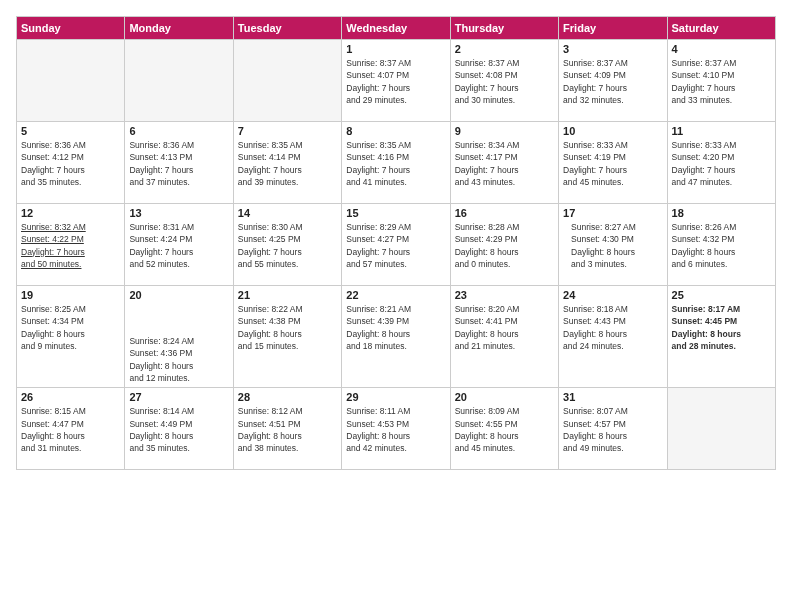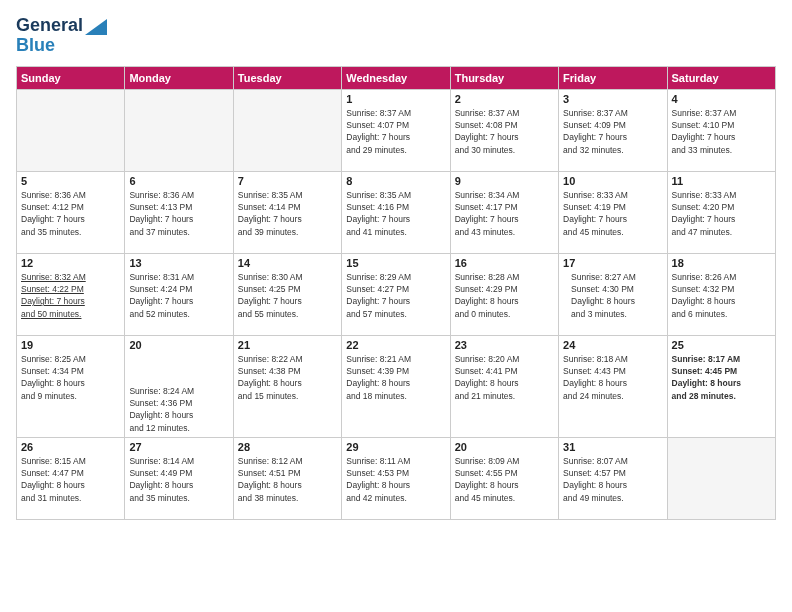--- a/index.html
+++ b/index.html
@@ -81,35 +81,20 @@
     .day-info {
       font-size: 8.5px;
       line-height: 1.45;
       color: #333;
     }
   </style>
 </head>
 <body>
 
 <div class="page">
-  <div class="header">
-    <div class="logo">
-      <div style="display:flex;align-items:center;">
-        <span class="logo-text">General</span>
-        <svg width="22" height="16" viewBox="0 0 22 16" style="margin-left:2px;margin-top:2px;">
-          <polygon points="0,16 22,0 22,16" fill="#2980b9"></polygon>
-        </svg>
-      </div>
-      <span class="logo-text logo-blue">Blue</span>
-    </div>
-    <div class="title-block">
-      <div class="month-title"></div>
-      <div class="subtitle"></div>
-    </div>
-  </div>
 
   <table class="calendar">
     <thead>
       <tr>
       <th>Sunday</th>
           <th>Monday</th>
           <th>Tuesday</th>
           <th>Wednesday</th>
           <th>Thursday</th>
           <th>Friday</th>

